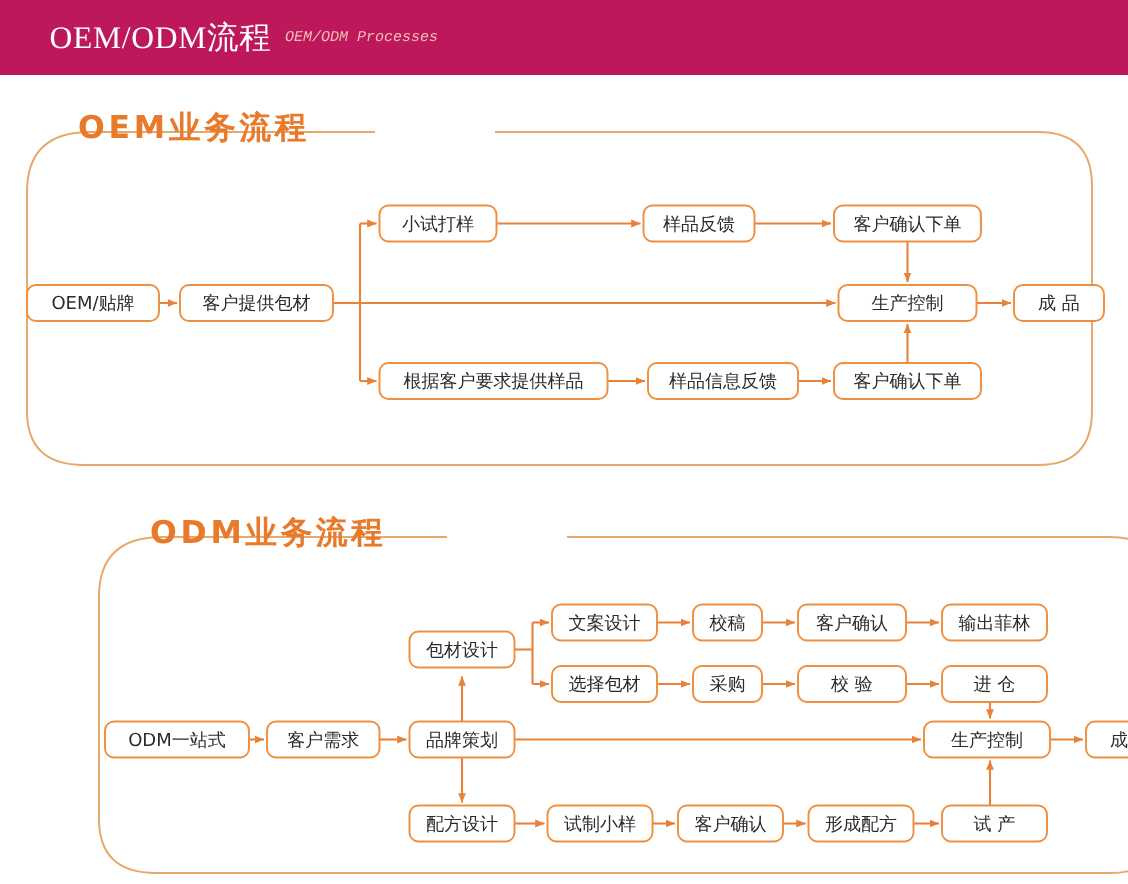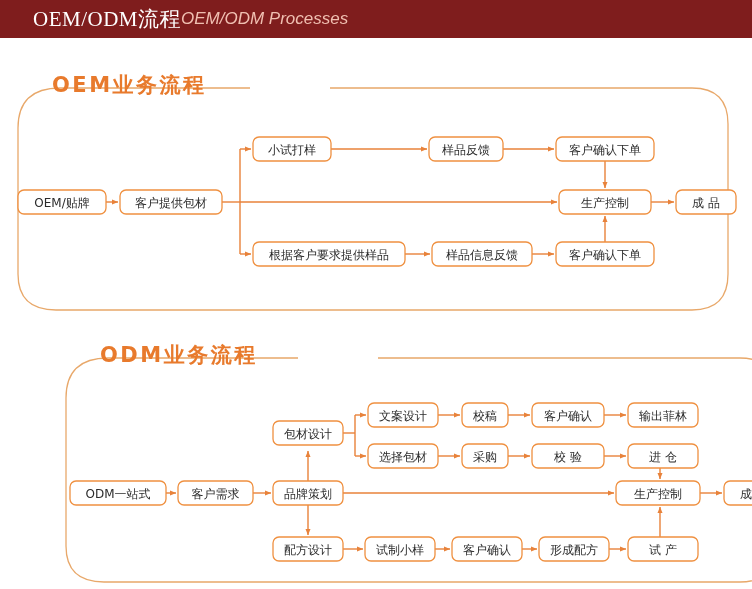--- a/index.html
+++ b/index.html
@@ -6,35 +6,36 @@
   html, body { margin:0; padding:0; }
   body {
     width:752px; height:589px;
     background:#ffffff;
     font-family:"Liberation Sans","DejaVu Sans",sans-serif;
     overflow:hidden;
     position:relative;
   }
   
   .header-bar{
-    position:absolute; left:0; top:0; width:752px; height:38px;
-    background:#7f1d1d;
+    position:absolute; left:0; top:0; width:752px; height:50px;
+    background:#be185d;
     display:flex; align-items:center;
   }
   .header-title{
     margin-left:33px;
     color:#ffffff;
     font-family:"Liberation Serif","DejaVu Serif",serif;
     font-size:21px; font-weight:400; letter-spacing:.5px;
     white-space:nowrap;
   }
   .header-sub{
+    margin-left:9px;
     color:#f0bfb1;
-    font-family:Liberation Sans, sans-serif;
-    font-style:italic; font-size:17px; font-weight:400;
+    font-family:Liberation Mono, monospace;
+    font-style:italic; font-size:10px; font-weight:400;
     white-space:nowrap;
   }
   
   .section{ position:absolute; left:0; width:752px; }
   #oem-section{ top:62px; height:250px; }
   #odm-section{ top:332px; height:252px;margin-left:48px; }
 
   .sec-frame{ position:absolute; left:0; top:0; width:752px; height:100%; }
   .sec-title{
     position:absolute; left:52px; top:9px;

